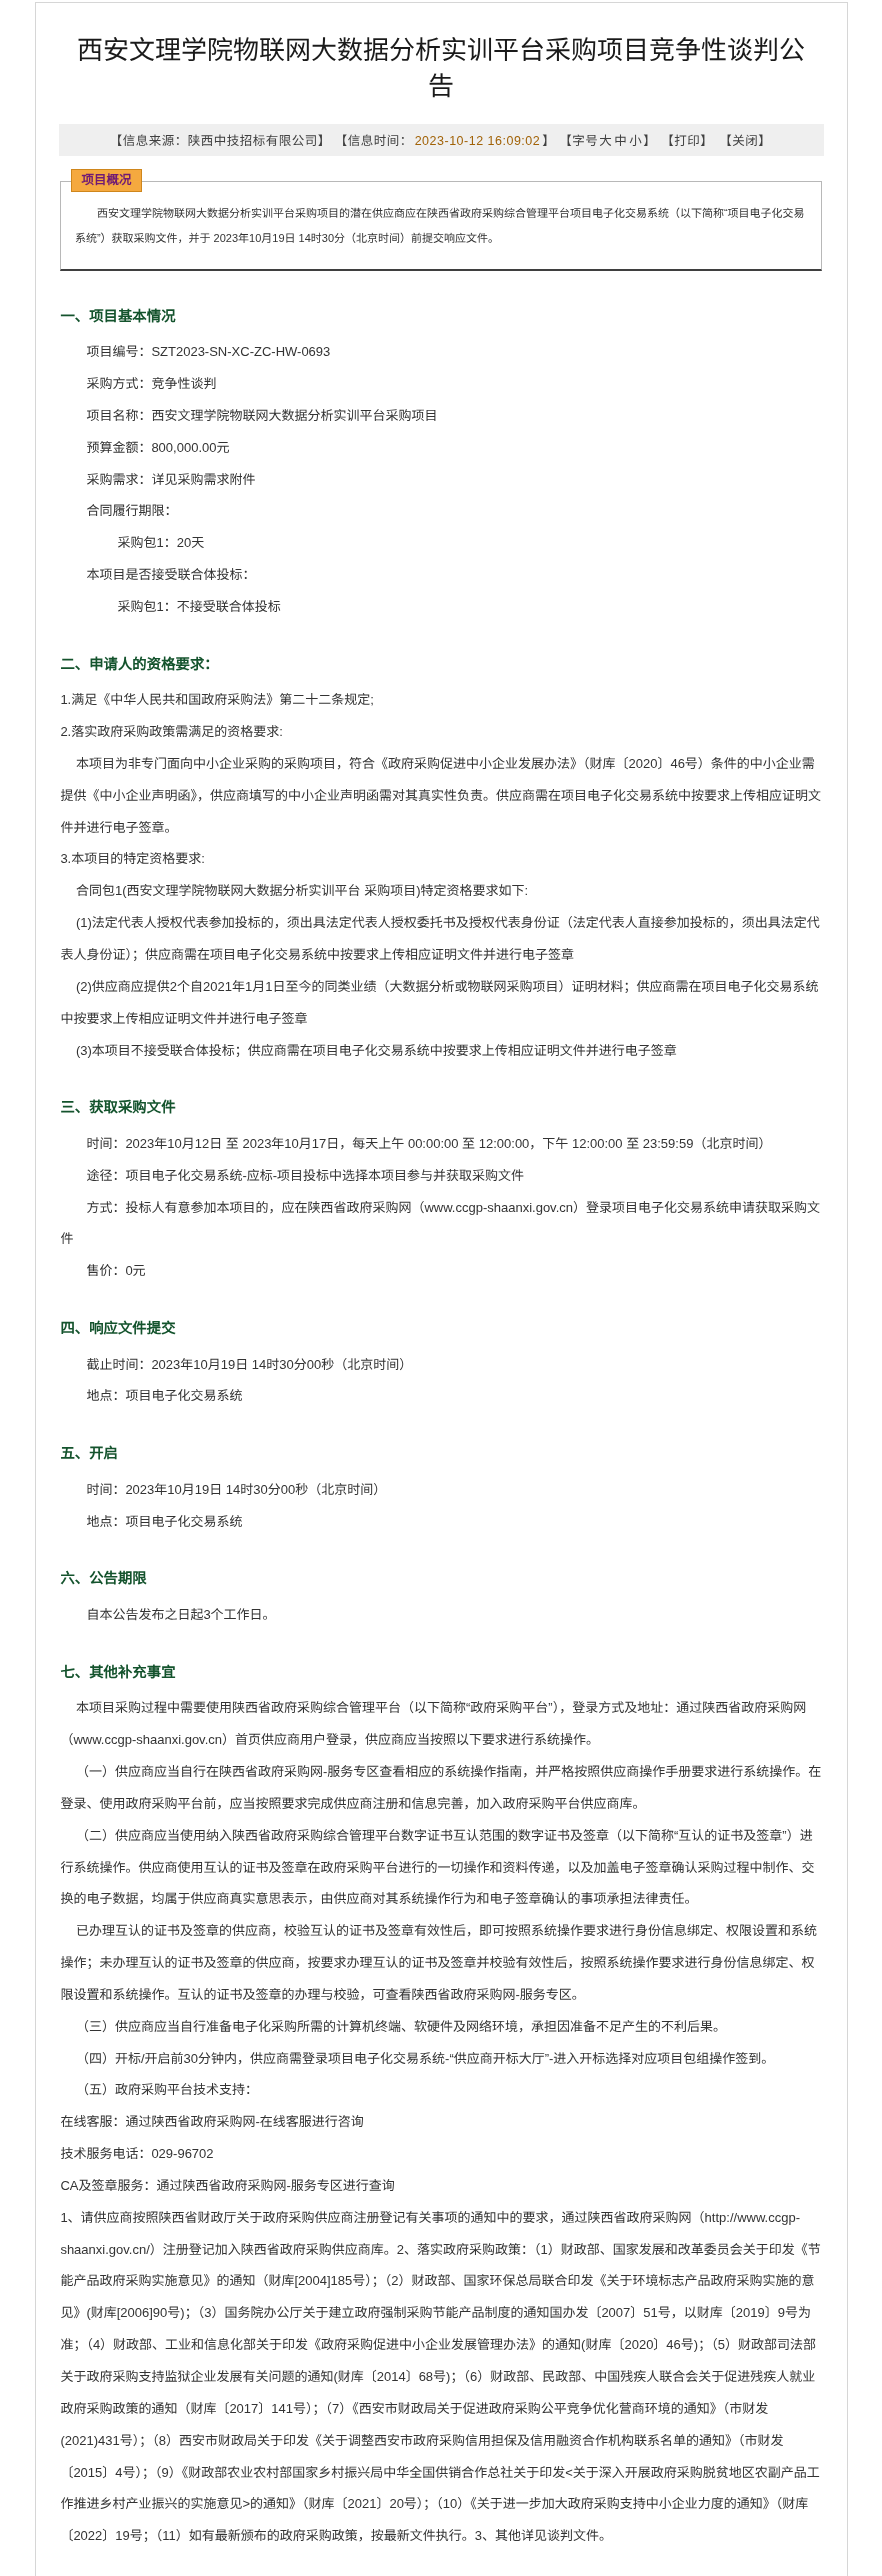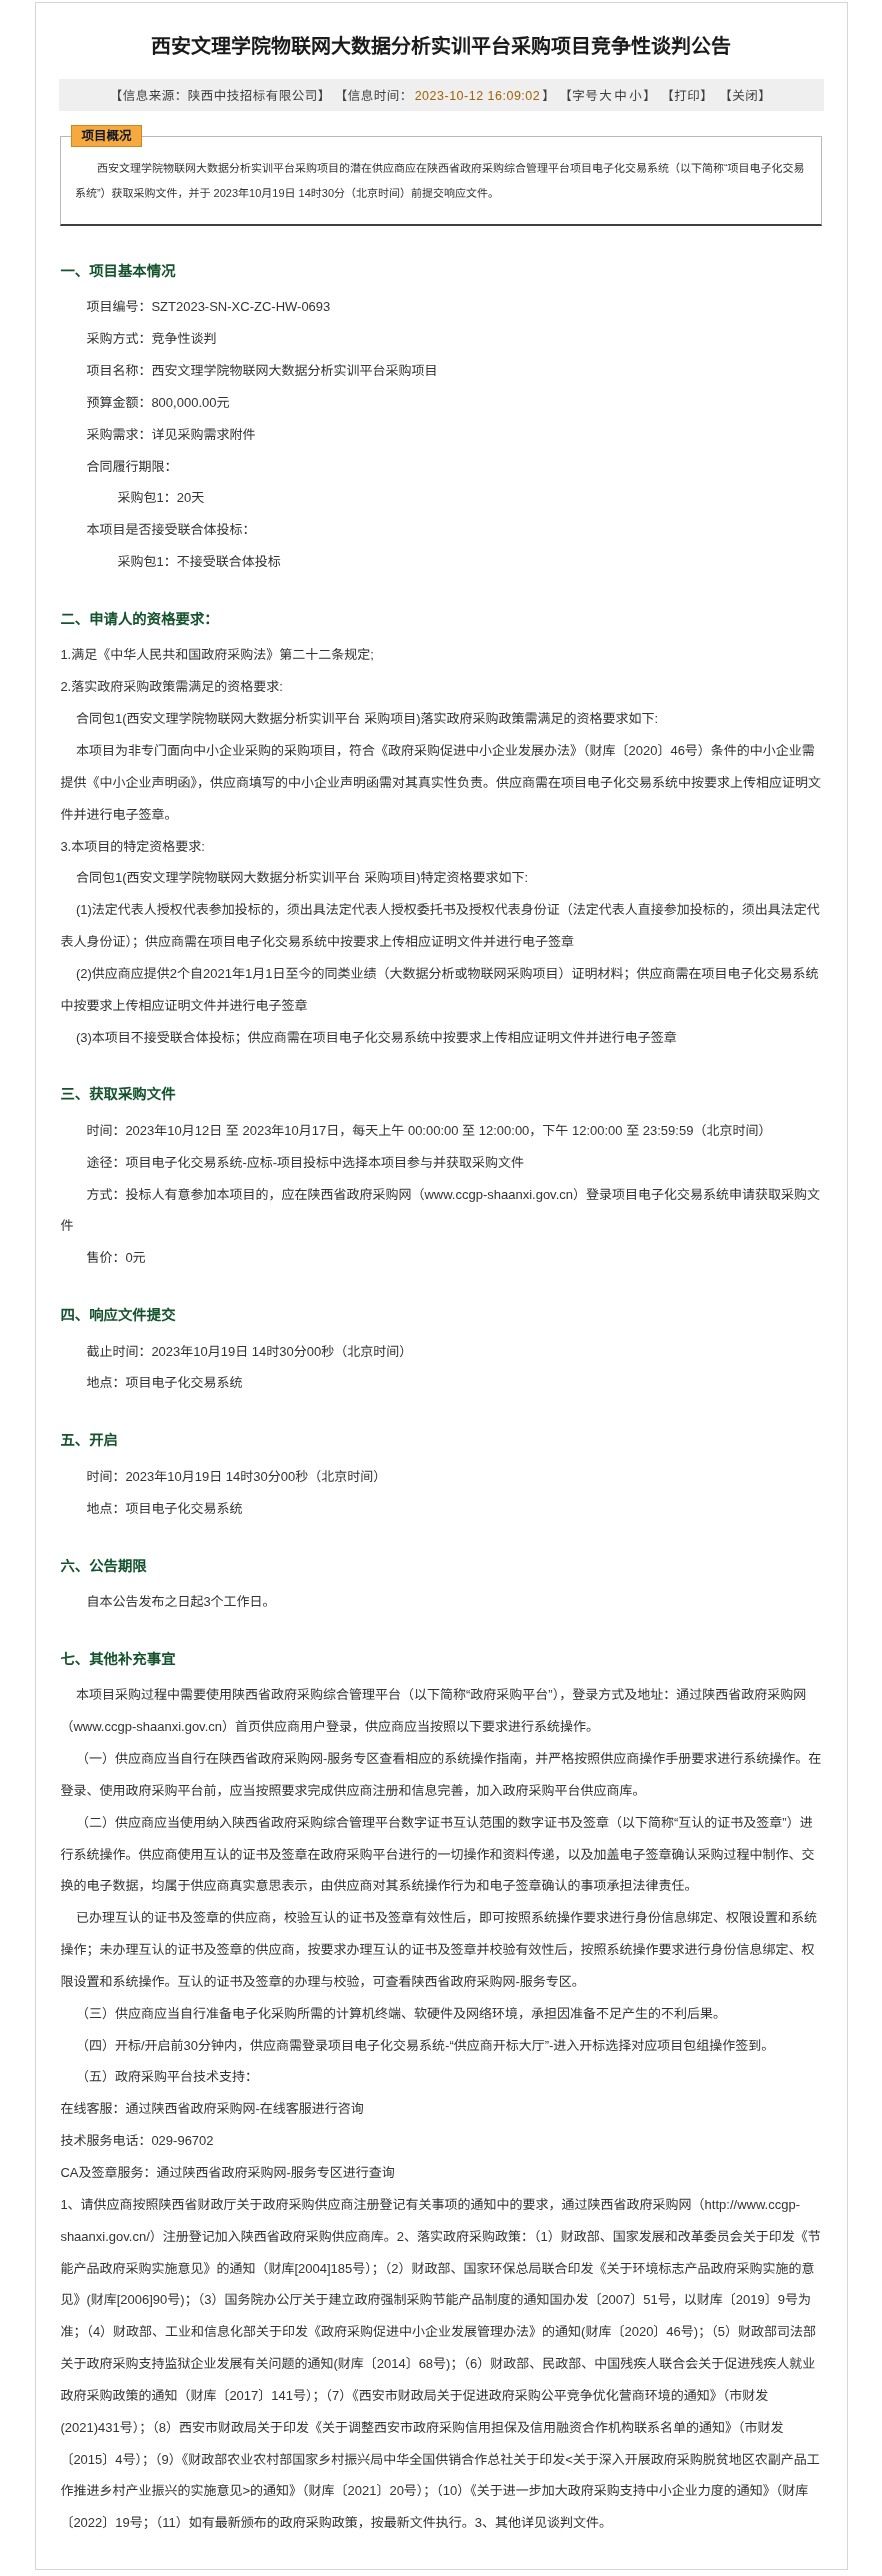--- a/index.html
+++ b/index.html
@@ -11,22 +11,22 @@
   }
   .page {
     width: 813px;
     min-height: 2568px;
     margin: 1.9px auto;
     border: 1px solid #d6d6d6;
     padding: 13.5px 23px 29px;
   }
   .page-title {
     text-align: center;
-    font-size: 20px;
-    font-weight: bold;
+    font-size: 26px;
+    font-weight: normal;
     color: #1a1a1a;
     padding: 15.4px 9.6px 19px;
     line-height: 1.4;
   }
   .info-bar {
     background: #efefef;
     text-align: center;
     font-size: 12.5px;
     color: #404040;
     padding: 6.7px 0;
@@ -41,21 +41,21 @@
     border: 1px solid #b8b8b8;
     border-bottom: 2.9px solid #3f3f3f;
     padding: 19px 13.5px 17.3px;
   }
   .overview-tag {
     position: absolute;
     top: -12.5px;
     left: 9.6px;
     background: #f5a93f;
     border: 1px solid #cf861c;
-    color: #0f172a;
+    color: #701a75;
     font-weight: bold;
     font-size: 12.5px;
     padding: 2.9px 9.6px;
     line-height: 1.2;
   }
   .overview-text {
     font-size: 11px;
     line-height: 2.3;
     text-indent: 2em;
     color: #333;
@@ -107,21 +107,20 @@
         <p class="line ind2">采购需求：详见采购需求附件</p>
         <p class="line ind2">合同履行期限：</p>
         <p class="line ind3">采购包1：20天</p>
         <p class="line ind2">本项目是否接受联合体投标：</p>
         <p class="line ind3">采购包1：不接受联合体投标</p>
       </section>
       <section>
         <h2 class="sec-heading">二、申请人的资格要求：</h2>
         <p class="line ind0">1.满足《中华人民共和国政府采购法》第二十二条规定;</p>
         <p class="line ind0">2.落实政府采购政策需满足的资格要求:</p>
-        <p class="line ind1">合同包1(西安文理学院物联网大数据分析实训平台 采购项目)落实政府采购政策需满足的资格要求如下:</p>
         <p class="line ind1">本项目为非专门面向中小企业采购的采购项目，符合《政府采购促进中小企业发展办法》（财库〔2020〕46号）条件的中小企业需提供《中小企业声明函》，供应商填写的中小企业声明函需对其真实性负责。供应商需在项目电子化交易系统中按要求上传相应证明文件并进行电子签章。</p>
         <p class="line ind0">3.本项目的特定资格要求:</p>
         <p class="line ind1">合同包1(西安文理学院物联网大数据分析实训平台 采购项目)特定资格要求如下:</p>
         <p class="line ind1">(1)法定代表人授权代表参加投标的，须出具法定代表人授权委托书及授权代表身份证（法定代表人直接参加投标的，须出具法定代表人身份证）；供应商需在项目电子化交易系统中按要求上传相应证明文件并进行电子签章</p>
         <p class="line ind1">(2)供应商应提供2个自2021年1月1日至今的同类业绩（大数据分析或物联网采购项目）证明材料；供应商需在项目电子化交易系统中按要求上传相应证明文件并进行电子签章</p>
         <p class="line ind1">(3)本项目不接受联合体投标；供应商需在项目电子化交易系统中按要求上传相应证明文件并进行电子签章</p>
       </section>
       <section>
         <h2 class="sec-heading">三、获取采购文件</h2>
         <p class="line ind2">时间：2023年10月12日 至 2023年10月17日，每天上午 00:00:00 至 12:00:00，下午 12:00:00 至 23:59:59（北京时间）</p>

